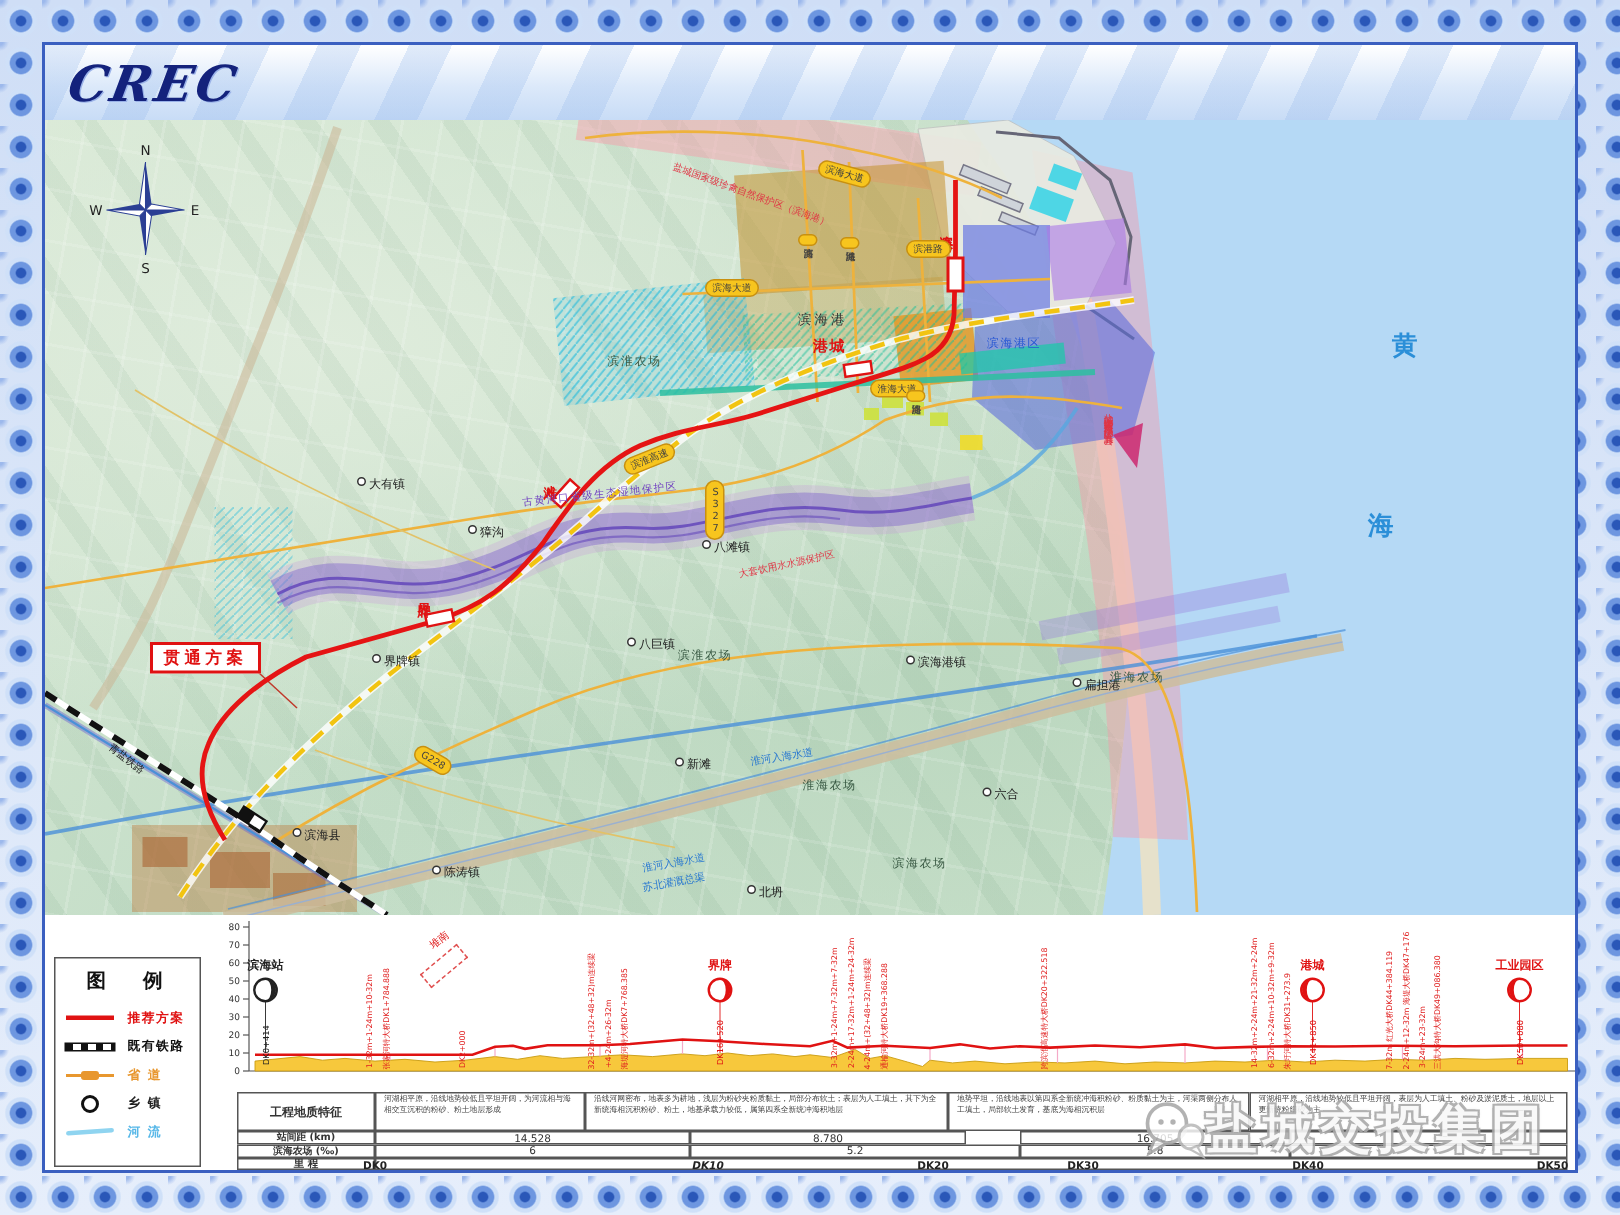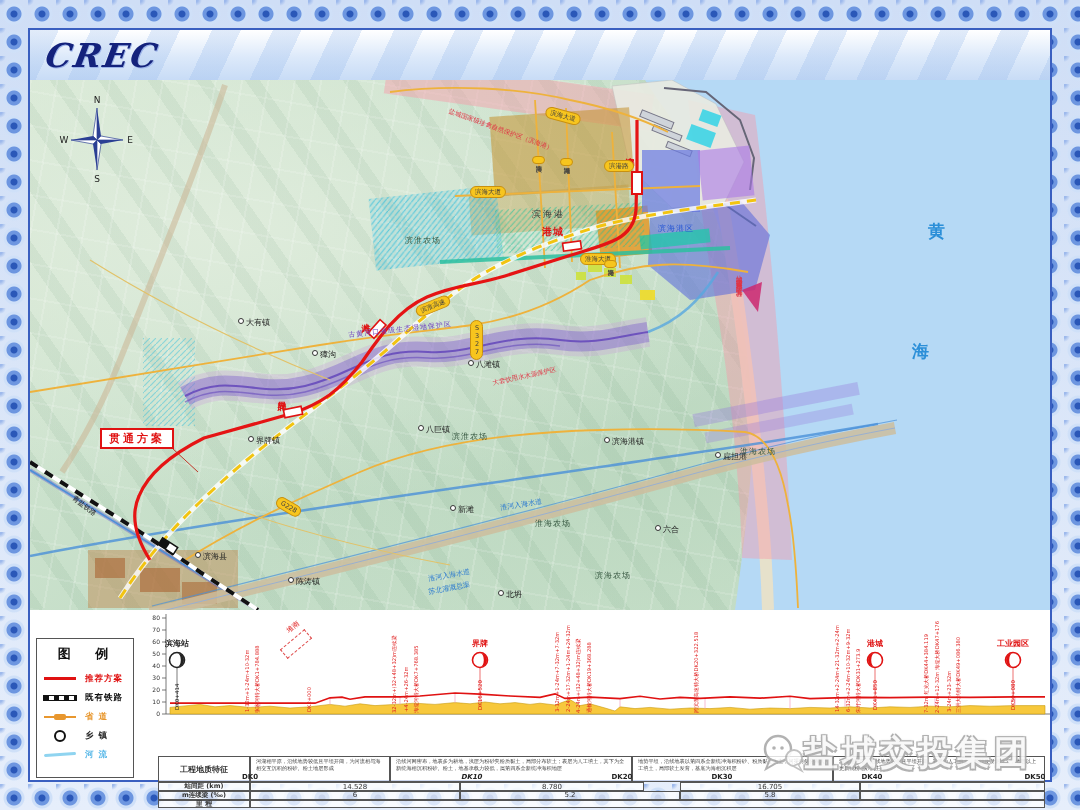--- a/index.html
+++ b/index.html
@@ -51,21 +51,21 @@
   .badge.v{writing-mode:vertical-rl;text-orientation:upright;padding:3px 1px;line-height:9px;}
   #planbox{position:absolute;left:70px;top:348px;background:#fff;border:2px solid #e01212;color:#e01212;
     font-weight:bold;font-size:11px;letter-spacing:3px;padding:1px 7px;}
   
   #profile{position:absolute;left:110px;top:580px;width:938px;height:118px;}
   .ann{position:absolute;white-space:nowrap;font-size:5.2px;color:#e02020;transform:rotate(-90deg);transform-origin:left bottom;}
   #duibox{position:absolute;left:140px;top:28px;width:30px;height:10px;border:1px dashed #e05050;transform:rotate(-40deg);}
   #duilbl{position:absolute;left:146px;top:12px;font-size:7px;color:#e02020;transform:rotate(-38deg);}
   
   #ptable{position:absolute;left:110px;top:698px;width:910px;height:52px;font-size:6px;color:#333;}
-  .tcell{position:absolute;box-sizing:border-box;border:0.8px solid #555;background:rgba(255,255,255,.75);margin-top:28px;}
+  .tcell{position:absolute;box-sizing:border-box;border:0.8px solid #555;background:rgba(255,255,255,.75);}
   .tlabel{display:flex;align-items:center;justify-content:center;font-weight:bold;text-align:center;}
   .geotxt{padding:1px 5px;font-size:5.2px;line-height:1.3;color:#444;overflow:hidden;}
   .tval{display:flex;align-items:center;justify-content:center;font-size:7px;}
   .dk{position:absolute;font-size:7px;font-weight:bold;color:#222;transform:translateX(-50%);}
   
   #legend{position:absolute;left:6px;top:608px;width:98px;height:140px;background:#fff;border:1px solid #555;z-index:30;padding:4px 6px;box-sizing:border-box;}
   #legtitle{font-size:13px;font-weight:bold;letter-spacing:10px;text-align:center;color:#111;margin:2px 0 6px 6px;}
   .legrow{display:flex;align-items:center;height:19px;}
   .legsym{width:34px;margin-right:8px;display:flex;align-items:center;justify-content:center;position:relative;}
   .leglab{font-size:8.5px;font-weight:bold;letter-spacing:1px;}
@@ -346,21 +346,21 @@
       <div class="tcell tlabel" style="left: 18px; top: 0px; width: 92px; height: 26px; font-size: 8px;">工程地质特征</div>
       <div class="tcell geotxt" style="left: 110px; top: 0px; width: 140px; height: 26px;">河湖相平原，沿线地势较低且平坦开阔，为河流相与海相交互沉积的粉砂、粉土地层形成</div>
       <div class="tcell geotxt" style="left: 250px; top: 0px; width: 242px; height: 26px;">沿线河网密布，地表多为耕地，浅层为粉砂夹粉质黏土，局部分布软土；表层为人工填土，其下为全新统海相沉积粉砂、粉土，地基承载力较低，属第四系全新统冲海积地层</div>
       <div class="tcell geotxt" style="left: 492px; top: 0px; width: 201px; height: 26px;">地势平坦，沿线地表以第四系全新统冲海积粉砂、粉质黏土为主，河渠两侧分布人工填土，局部软土发育，基底为海相沉积层</div>
       <div class="tcell geotxt" style="left: 693px; top: 0px; width: 212px; height: 26px;">河湖相平原，沿线地势较低且平坦开阔，表层为人工填土、粉砂及淤泥质土，地层以上更新统粉细砂为主</div>
       <div class="tcell tlabel" style="left: 18px; top: 26px; width: 92px; height: 9px; font-size: 6.5px;">站间距 (km)</div>
       <div class="tcell tval" style="left: 110px; top: 26px; width: 210px; height: 9px;">14.528</div>
       <div class="tcell tval" style="left: 320px; top: 26px; width: 184px; height: 9px;">8.780</div>
       <div class="tcell tval" style="left: 540px; top: 26px; width: 180px; height: 9px;">16.705</div>
       <div class="tcell tval" style="left: 720px; top: 26px; width: 185px; height: 9px;"></div>
-      <div class="tcell tlabel" style="left: 18px; top: 35px; width: 92px; height: 8.5px; font-size: 6.5px;">m连续梁 (‰)</div>
+      <div class="tcell tlabel" style="left: 18px; top: 35px; width: 92px; height: 8.5px; font-size: 6.5px;">滨海农场 (‰)</div>
       <div class="tcell tval" style="left: 110px; top: 35px; width: 210px; height: 8.5px;">6</div>
       <div class="tcell tval" style="left: 320px; top: 35px; width: 220px; height: 8.5px;">5.2</div>
       <div class="tcell tval" style="left: 540px; top: 35px; width: 180px; height: 8.5px;">5.8</div>
       <div class="tcell tval" style="left: 720px; top: 35px; width: 185px; height: 8.5px;"></div>
       <div class="tcell tlabel" style="left: 18px; top: 43.5px; width: 92px; height: 8.5px; font-size: 7px;">里  程</div>
       <div class="tcell" style="left: 110px; top: 43.5px; width: 795px; height: 8.5px;"></div>
       <div class="dk" style="left: 110px; top: 44.5px;">DK0</div>
       <div class="dk" style="left: 332px; top: 44.5px; font-style: italic;">DK10</div>
       <div class="dk" style="left: 482px; top: 44.5px;">DK20</div>
       <div class="dk" style="left: 582px; top: 44.5px;">DK30</div>

